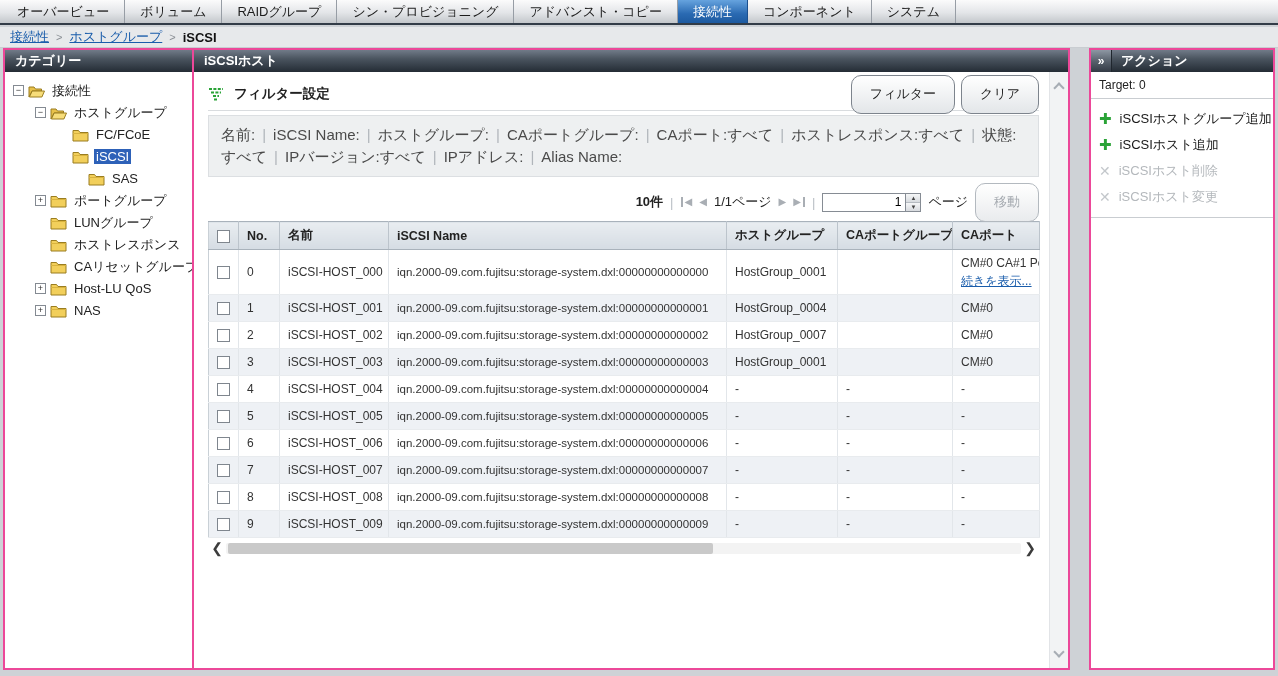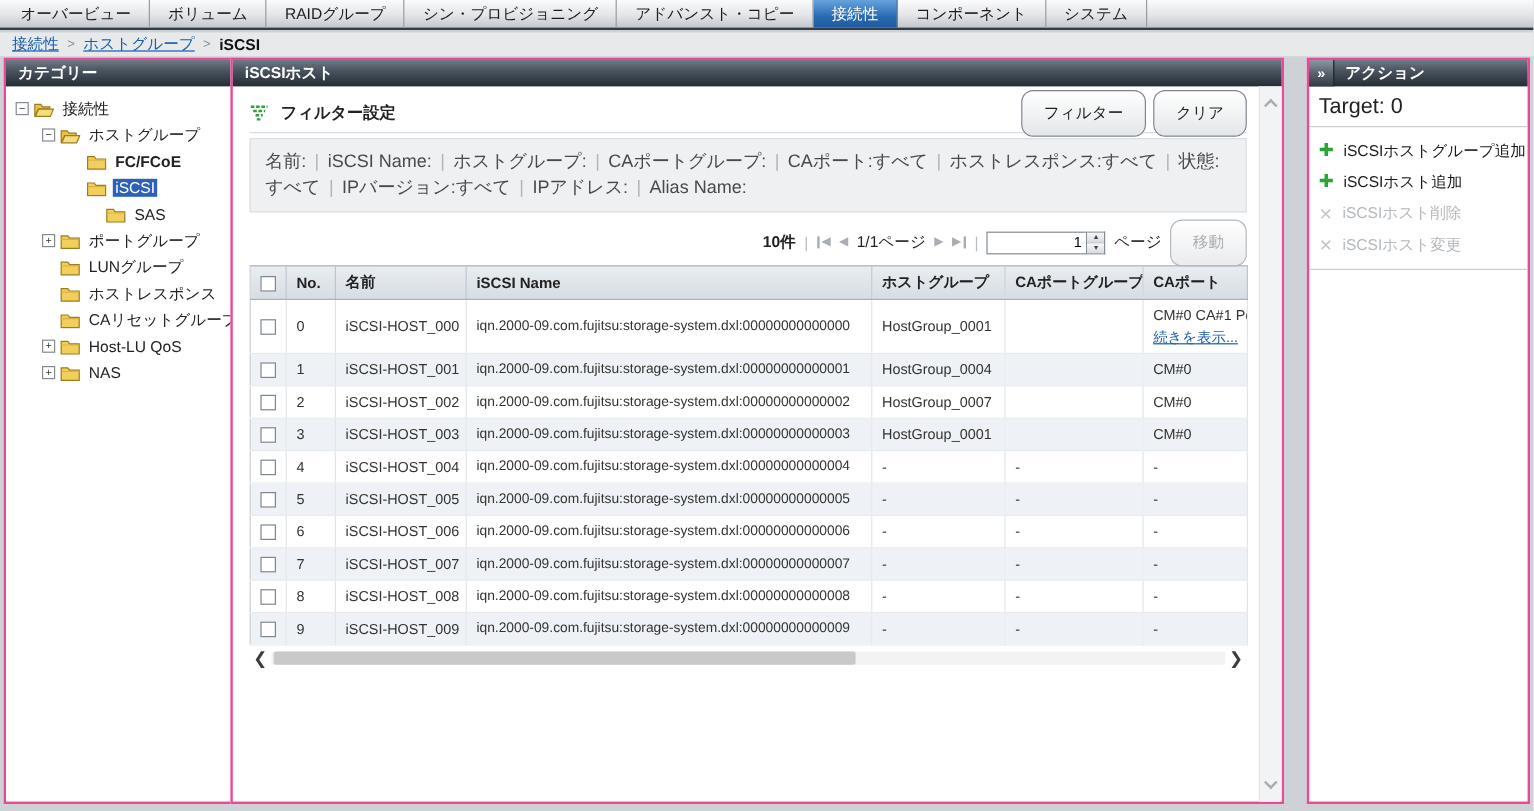--- a/index.html
+++ b/index.html
@@ -139,21 +139,21 @@
   .chev.down { bottom:12px; transform:rotate(225deg); }
 
   
   .collapse-btn {
     width:21px; height:22px; color:#fff; font-size:12px;
     display:flex; align-items:center; justify-content:center;
     background:linear-gradient(#8d97a3,#59626d 50%,#323a44);
     border-right:1px solid #1f262e;
   }
   .action-title { padding-left:9px; }
-  .target-row { padding:6px 8px; font-size:18px; color:#222; border-bottom:1px solid #c9cdd1; }
+  .target-row { padding:6px 8px; font-size:12px; color:#222; border-bottom:1px solid #c9cdd1; }
   .action-list { padding-top:7px; }
   .action-item { display:flex; align-items:center; gap:8px; padding:4px 8px; font-size:13px; color:#1a1a1a; white-space:nowrap; }
   .action-item.disabled { color:#b4b8bc; }
   .ic-plus  { color:#2aa337; font-weight:bold; font-size:15px; line-height:14px; }
   .ic-cross { color:#c3c7cb; font-weight:bold; font-size:14px; line-height:14px; }
   .action-divider { border-top:1px solid #c9cdd1; margin-top:7px; }
 </style>
 </head>
 <body>
 
@@ -194,21 +194,21 @@
       <div class="tree-row" style="padding-left: 30px;">
         <span class="toggle">−</span>
         <span class="folder">
           <svg width="17" height="14" viewBox="0 0 17 14">
             <path d="M1 3 h5 l1.5 2 h6 v2 H4 L1 13 Z" fill="#e8c14a" stroke="#9a7d20" stroke-width="1"></path>
             <path d="M4.2 7 h12.3 l-2.6 6 H1.4 Z" fill="#f7dd7a" stroke="#9a7d20" stroke-width="1"></path>
           </svg>
         </span>
         <span class="tree-label">ホストグループ</span>
       </div>
-      <div class="tree-row" style="padding-left: 52px; font-weight: bold;">
+      <div class="tree-row" style="padding-left: 52px;">
         <span class="toggle-empty"></span>
         <span class="folder">
           <svg width="17" height="14" viewBox="0 0 17 14">
             <path d="M1 2.5 h5.5 l1.5 2 h8 v8.5 H1 Z" fill="#f2cf5b" stroke="#9a7d20" stroke-width="1"></path>
             <path d="M1 5.5 h15" stroke="#d9b33e" stroke-width="1"></path>
           </svg>
         </span>
         <span class="tree-label">FC/FCoE</span>
       </div>
       <div class="tree-row" style="padding-left: 52px;">

